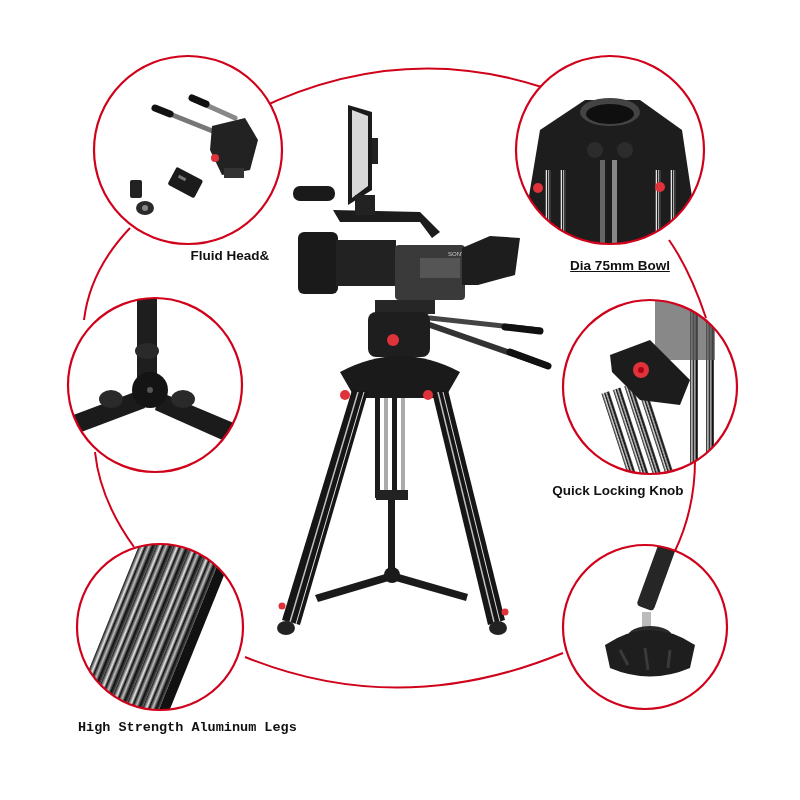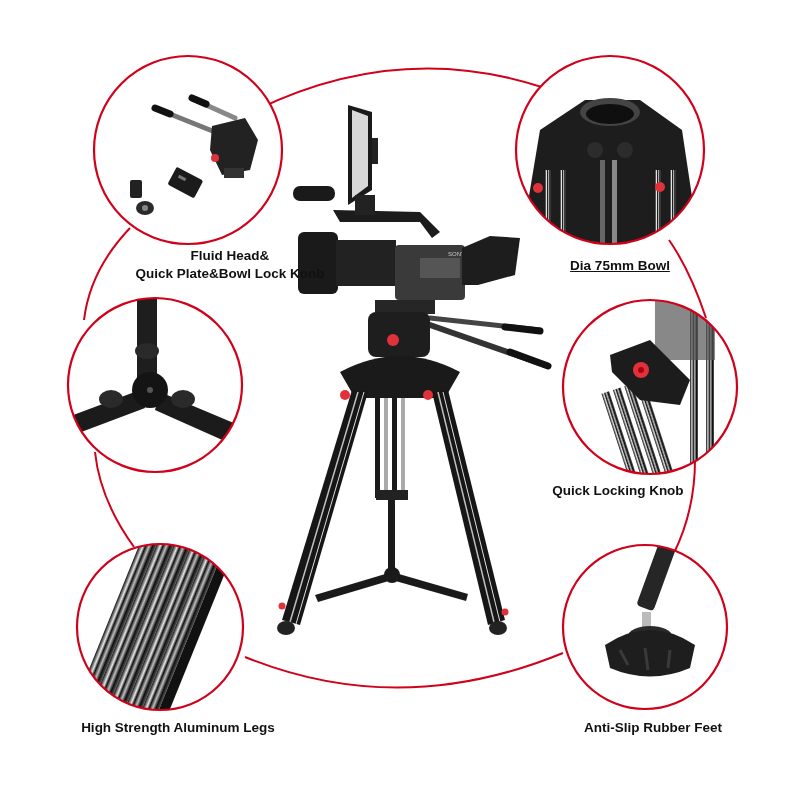--- a/index.html
+++ b/index.html
@@ -199,24 +199,22 @@
         <ellipse cx="286" cy="628" rx="9" ry="7" fill="#222"></ellipse>
         <ellipse cx="498" cy="628" rx="9" ry="7" fill="#222"></ellipse>
         <circle cx="282" cy="606" r="3.5" fill="#e0323a"></circle>
         <circle cx="505" cy="612" r="3.5" fill="#e0323a"></circle>
       </g>
     </g>
   </svg>
 
   <div class="label-block" style="left:130px; top:247px; width:200px;">
     <span class="label">Fluid Head&amp;</span>
-    <span class="label">Quick Plate&amp;Bowl Lock Konb</span>
   </div>
 
   <div class="label" style="left:560px; top:257px; width:120px;text-decoration:underline;">Dia 75mm Bowl</div>
 
 
   <div class="label" style="left:548px; top:482px; width:140px;text-align:center;">Quick Locking Knob</div>
 
-  <div class="label" style="left:78px; top:719px; width:200px;">High Strength Aluminum Legs</div>
-
-  <div class="label" style="left:578px; top:719px; width:150px;">Anti-Slip Rubber Feet</div>
+  <div class="label" style="left:78px; top:719px; width:200px;font-family:Liberation Mono, monospace;">High Strength Aluminum Legs</div>
+
 </div>
 
 </body></html>

